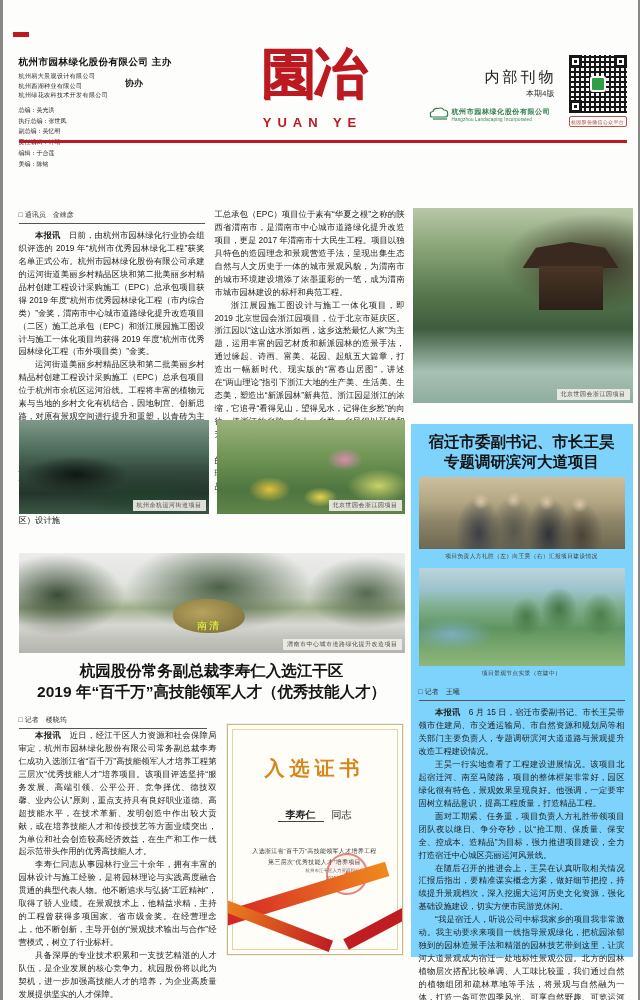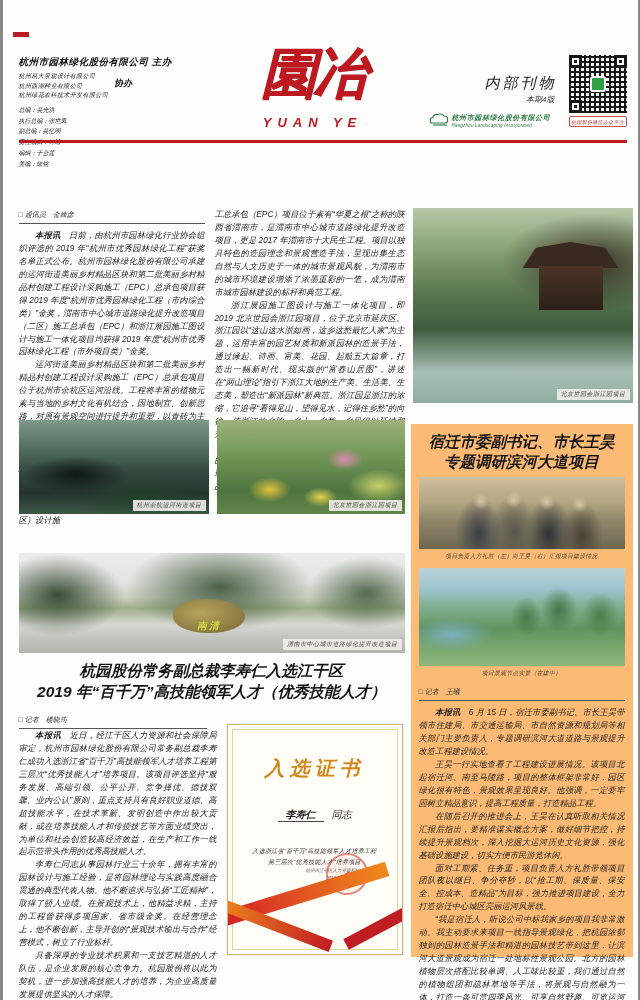--- a/index.html
+++ b/index.html
@@ -1,40 +1,40 @@
 <!DOCTYPE html>
 <html><head>
 <meta charset="utf-8">
 <style>
   * { margin:0; padding:0; box-sizing:border-box; }
   body { background:#888; font-family:"Liberation Sans", sans-serif; }
   .page { position:relative; width:635px; height:1000px; margin:0 auto;
-          background:#fdfdfc; overflow:hidden; color:#1d1d1d;font-style:italic; }
+          background:#fdfdfc; overflow:hidden; color:#1d1d1d; }
 
   
   .reg-mark { position:absolute; left:10px; top:32px; width:16px; height:5px; background:#bc1920; }
   .mast-left { position:absolute; left:16px; top:56px; width:210px; }
   .sponsor { font-size:9.5px; font-weight:bold; letter-spacing:.5px; color:#111; }
-  .co-row { display:flex; gap:6px; margin-top:3px; }
+  .co-row { display:flex; gap:17px; margin-top:3px; }
   .co-list { font-size:6px; line-height:1.6; color:#222; letter-spacing:.4px; }
   .co-label { font-size:9px; font-weight:bold; margin-top:5px; }
   .staff-list { margin-top:4px; font-size:6px; line-height:1.8; color:#222; list-style:none; }
 
   .logo-block { position:absolute; left:250px; top:34px; width:120px; text-align:center; }
   .logo-chars { font-family:"DejaVu Serif", serif; font-weight:bold; font-size:54px;
                 line-height:1.45; color:#bc1920; letter-spacing:-3px;
                 text-shadow:1px 1px 0 #bc1920; }
   .logo-latin { margin-top:3px; font-size:13px; font-weight:bold; color:#bc1920; letter-spacing:6px; }
 
   .mast-right { position:absolute; left:426px; top:58px; width:132px; }
   .issue-row { display:flex; align-items:flex-end; }
   .issue-date { font-size:8px; font-weight:bold; padding-bottom:3px; }
   .issue-num { font-size:25px; font-weight:bold; color:#bc1920; line-height:.8; margin:0 1px; }
   .issue-qi { font-size:8px; font-weight:bold; padding-bottom:3px; }
-  .pub-type { margin-top:16px; font-size:15px; letter-spacing:3px; color:#222; text-align:right; padding-right:4px; }
+  .pub-type { margin-top:10px; font-size:15px; letter-spacing:3px; color:#222; text-align:right; padding-right:4px; }
   .edition { font-size:8px; text-align:right; padding-right:6px; color:#333; margin-top:1px; }
   .company-row { margin-top:7px; display:flex; align-items:center; gap:3px; }
   .company-names { line-height:1.25; }
   .company-cn { font-size:7px; font-weight:bold; color:#2f7d4a; letter-spacing:.6px; }
   .company-en { font-size:4.5px; color:#2f7d4a; letter-spacing:.2px; }
 
   .qr-block { position:absolute; left:566px; top:55px; width:58px; }
   .qr { position:relative; width:58px; height:58px; background:
         repeating-linear-gradient(0deg,#161616 0 2px,transparent 2px 5px),
         repeating-linear-gradient(90deg,#161616 0 2px,#f5f5f5 2px 5px); }
@@ -107,21 +107,21 @@
       linear-gradient(180deg,#cdbf9f 0%,#b2a683 35%,#8d8468 62%,#6e6852 100%); }
   .ph-river { width:206px; height:98px; position:relative; margin:7px auto 0; background:
       radial-gradient(55px 22px at 16% 68%, rgba(125,175,195,.95), transparent 75%),
       radial-gradient(26px 32px at 68% 42%, rgba(58,108,58,.85), transparent 70%),
       radial-gradient(26px 32px at 88% 48%, rgba(70,120,65,.85), transparent 70%),
       radial-gradient(22px 28px at 52% 50%, rgba(64,112,60,.8), transparent 70%),
       linear-gradient(180deg,#bcd3da 0%,#9cc3cd 22%,#7fae8e 40%,#5f9460 62%,#7aa86e 82%,#8db77c 100%); }
 
   
   .a2-panel { position:absolute; left:408px; top:424px; width:222px; height:533px;
-              background:#fdba74; }
+              background:#7dd3fc; }
   .a2-head { margin-top:8px; text-align:center; font-weight:bold; color:#141414; }
   .a2-head .l1, .a2-head .l2 { font-size:15.5px; line-height:1.3; }
   .a2-cap { font-size:5.8px; color:#3d3d3a; text-align:center; margin-top:3px; letter-spacing:.3px; }
   .a2-byline { margin:9px 8px 0; }
   .a2-text { margin:5px 8px 0; }
 
   
   .a3-head { position:absolute; left:16px; top:661px; width:386px; text-align:center;
              font-weight:bold; color:#141414; }
   .a3-head .l1, .a3-head .l2 { font-size:15.5px; line-height:1.35; }
@@ -258,22 +258,22 @@
       <div class="l2">专题调研滨河大道项目</div>
     </div>
     <div class="ph-people"></div>
     <div class="a2-cap">项目负责人方礼胜（左）向王昊（右）汇报项目建设情况</div>
     <div class="ph-river"></div>
     <div class="a2-cap">项目景观节点实景（在建中）</div>
     <div class="byline a2-byline">□ 记者　王曦</div>
     <div class="news-text a2-text">
       <p><b>本报讯　</b><span>6 月 15 日，宿迁市委副书记、市长王昊带领市住建局、市交通运输局、市自然资源和规划局等相关部门主要负责人，专题调研滨河大道道路与景观提升改造工程建设情况。</span></p>
       <p>王昊一行实地查看了工程建设进展情况。该项目北起宿迁河、南至马陵路，项目的整体框架非常好，园区绿化很有特色，景观效果呈现良好。他强调，一定要牢固树立精品意识，提高工程质量，打造精品工程。</p>
+      <p>面对工期紧、任务重，项目负责人方礼胜带领项目团队夜以继日、争分夺秒，以“抢工期、保质量、保安全、控成本、造精品”为目标，强力推进项目建设，全力打造宿迁中心城区亮丽运河风景线。</p>
       <p>在随后召开的推进会上，王昊在认真听取相关情况汇报后指出，要精准谋实概念方案，做好细节把控，持续提升景观档次，深入挖掘大运河历史文化资源，强化基础设施建设，切实方便市民游览休闲。</p>
-      <p>面对工期紧、任务重，项目负责人方礼胜带领项目团队夜以继日、争分夺秒，以“抢工期、保质量、保安全、控成本、造精品”为目标，强力推进项目建设，全力打造宿迁中心城区亮丽运河风景线。</p>
       <p>“我是宿迁人，听说公司中标我家乡的项目我非常激动。我主动要求来项目一线指导景观绿化，把杭园浓郁独到的园林造景手法和精湛的园林技艺带到这里，让滨河大道景观成为宿迁一处地标性景观公园。北方的园林植物层次搭配比较单调、人工味比较重，我们通过自然的植物组团和疏林草地等手法，将景观与自然融为一体，打造一条可赏四季风光、可享自然野趣、可览运河文化的生态滨水景观带，给宿迁的子孙后代造福一方绿色留一方净土。”杭园股份技术服务总部沈光宝说道。</p>
     </div>
   </div>
 
   <div class="a3-head">
     <div class="l1">杭园股份常务副总裁李寿仁入选江干区</div>
     <div class="l2">2019 年“百千万”高技能领军人才（优秀技能人才）</div>
   </div>
   <div class="byline a3-byline">□ 记者　楼晓筠</div>
   <div class="a3-col">

